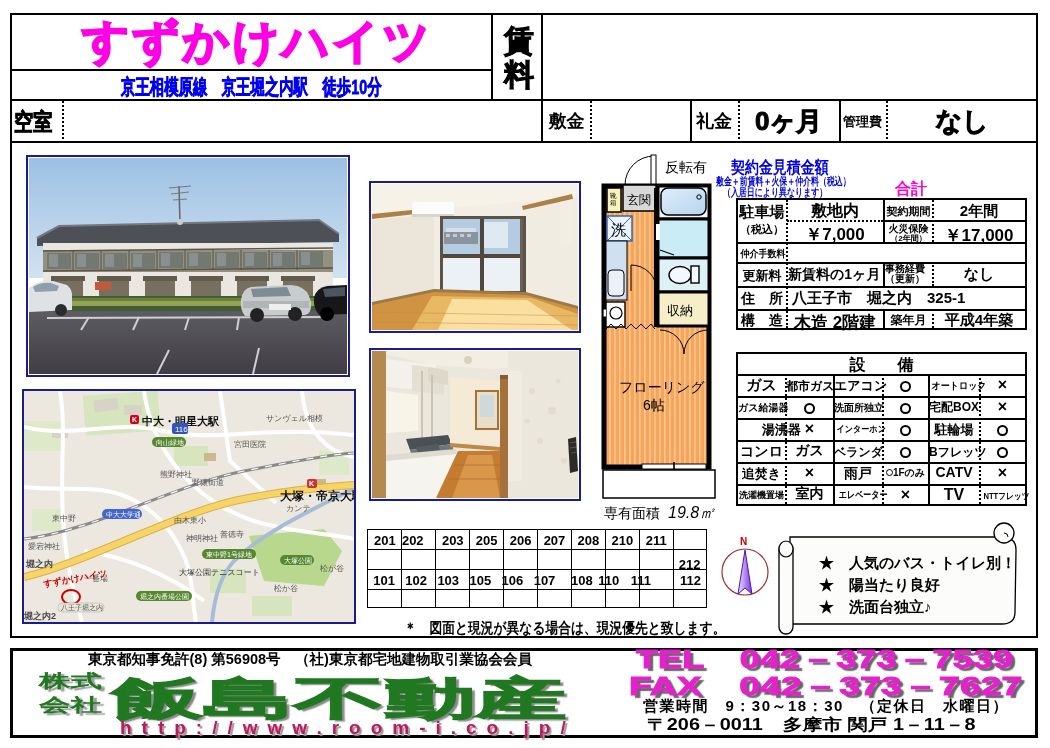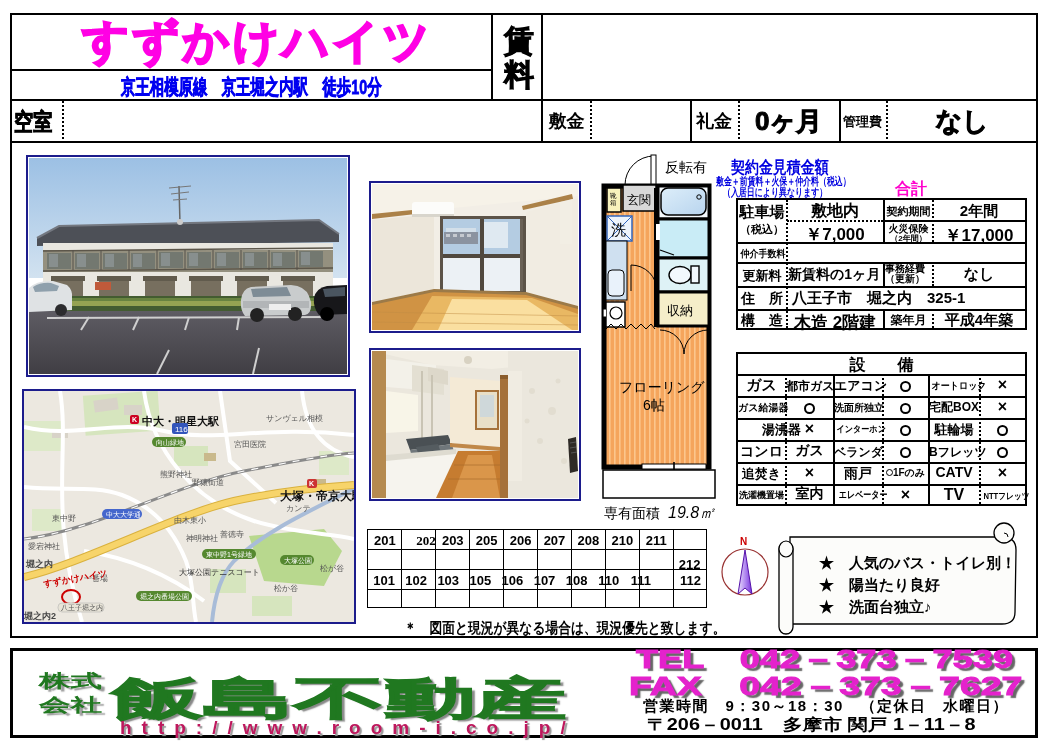--- a/index.html
+++ b/index.html
@@ -592,39 +592,39 @@
  <div class="abs" style="left:101px; top:0; height:77px; border-left:1px solid #000;"></div>
  <div class="abs" style="left:135px; top:0; height:77px; border-left:1px solid #000;"></div>
  <div class="abs" style="left:169px; top:0; height:77px; border-left:1px solid #000;"></div>
  <div class="abs" style="left:203px; top:0; height:77px; border-left:1px solid #000;"></div>
  <div class="abs" style="left:237px; top:0; height:77px; border-left:1px solid #000;"></div>
  <div class="abs" style="left:271px; top:0; height:77px; border-left:1px solid #000;"></div>
  <div class="abs" style="left:305px; top:0; height:77px; border-left:1px solid #000;"></div>
 
  <div class="abs" style="left:0; top:3px; width:338px; display:flex; font-size:13px;">
   <span style="width:34px; text-align:center;">201</span>
-        <span style="width:34px; text-align:right;font-family:Liberation Serif, serif;">202</span>
+        <span style="width:34px; text-align:left;">202</span>
         <span style="width:34px; text-align:center;">203</span>
         <span style="width:34px; text-align:center;">205</span>
         <span style="width:34px; text-align:center;">206</span>
         <span style="width:34px; text-align:center;">207</span>
         <span style="width:34px; text-align:center;">208</span>
         <span style="width:34px; text-align:center;">210</span>
         <span style="width:34px; text-align:center;">211</span>
         <span style="width:33px; text-align:center;margin-top:24px;">212</span>
  </div>
 
  <div class="abs" style="left:0; top:43px; width:338px; display:flex; font-size:13px;">
   <span style="width:34px; text-align:center;">101</span>
         <span style="width:34px; text-align:center;">102</span>
         <span style="width:34px; text-align:center;">103</span>
         <span style="width:34px; text-align:center;">105</span>
         <span style="width:34px; text-align:center;">106</span>
         <span style="width:34px; text-align:center;">107</span>
-        <span style="width:34px; text-align:center;">108</span>
+        <span style="width:34px; text-align:right;">108</span>
         <span style="width:34px; text-align:center;">110</span>
         <span style="width:34px; text-align:center;">111</span>
         <span style="width:33px; text-align:center;margin-left:18px;">112</span>
  </div>
 </div>
 
 <div class="abs" style="left:404px; top:619px; font-size:15px; font-weight:bold; transform:scaleX(0.85); transform-origin:left;">＊　図面と現況が異なる場合は、現況優先と致します。</div>
 
 <div class="abs" style="left:715px; top:532px; width:60px; height:70px;">
 <svg width="60" height="70" viewBox="0 0 60 70">
@@ -649,20 +649,21 @@
  <circle cx="228" cy="13" r="10" fill="#fcfcfa" stroke="#000" stroke-width="1.3"></circle>
  <path d="M228,13 a4,4 0 0 1 4,4" fill="none" stroke="#000" stroke-width="1"></path>
  <text x="43" y="48" font-size="15" font-weight="bold" fill="#000" font-family="Liberation Sans">★　人気のバス・トイレ別！</text>
  <text x="43" y="70" font-size="15" font-weight="bold" fill="#000" font-family="Liberation Sans">★　陽当たり良好</text>
  <text x="43" y="92" font-size="15" font-weight="bold" fill="#000" font-family="Liberation Sans">★　洗面台独立♪</text>
 </svg>
 </div>
 
 <div class="abs" style="left:10px; top:648px; width:1028px; height:90px; border:3px solid #000;"></div>
 
+<div class="abs" style="left:88px; top:650px; font-size:14.5px; font-weight:bold;">東京都知事免許(8) 第56908号　（社)東京都宅地建物取引業協会会員</div>
 
 <div class="abs" style="left:39px; top:669px; color:#207820; font-size:18px; font-weight:bold; line-height:24px; transform:scaleX(1.75); transform-origin:left; text-shadow:2px 2px 1px #999;">株式<br>会社</div>
 
 <div class="abs" style="left:112px; top:676px; color:#207820; font-size:45px; line-height:45px; font-weight:bold; -webkit-text-stroke:1.2px #207820; transform:scaleX(2.02); transform-origin:left; text-shadow:2px 2px 1px #888;">飯島不動産</div>
 
 <div class="abs" style="left:120px; top:717px; color:#be185d; font-size:19px; font-weight:bold; letter-spacing:10px; text-shadow:2px 2px 1px #999;">http://www.room-i.co.jp/</div>
 
 <div class="abs" style="left:636px; top:642px; color:#e422cc; font-size:26px; font-weight:bold; letter-spacing:0px; -webkit-text-stroke:1px #e422cc; transform:scaleX(1.39); transform-origin:left; text-shadow:2.5px 2.5px 1px #666;">TEL　042－373－7539</div>
 
 <div class="abs" style="left:629px; top:669px; color:#e422cc; font-size:26px; font-weight:bold; letter-spacing:0px; -webkit-text-stroke:1px #e422cc; transform:scaleX(1.44); transform-origin:left; text-shadow:2.5px 2.5px 1px #666;">FAX　042－373－7627</div>

